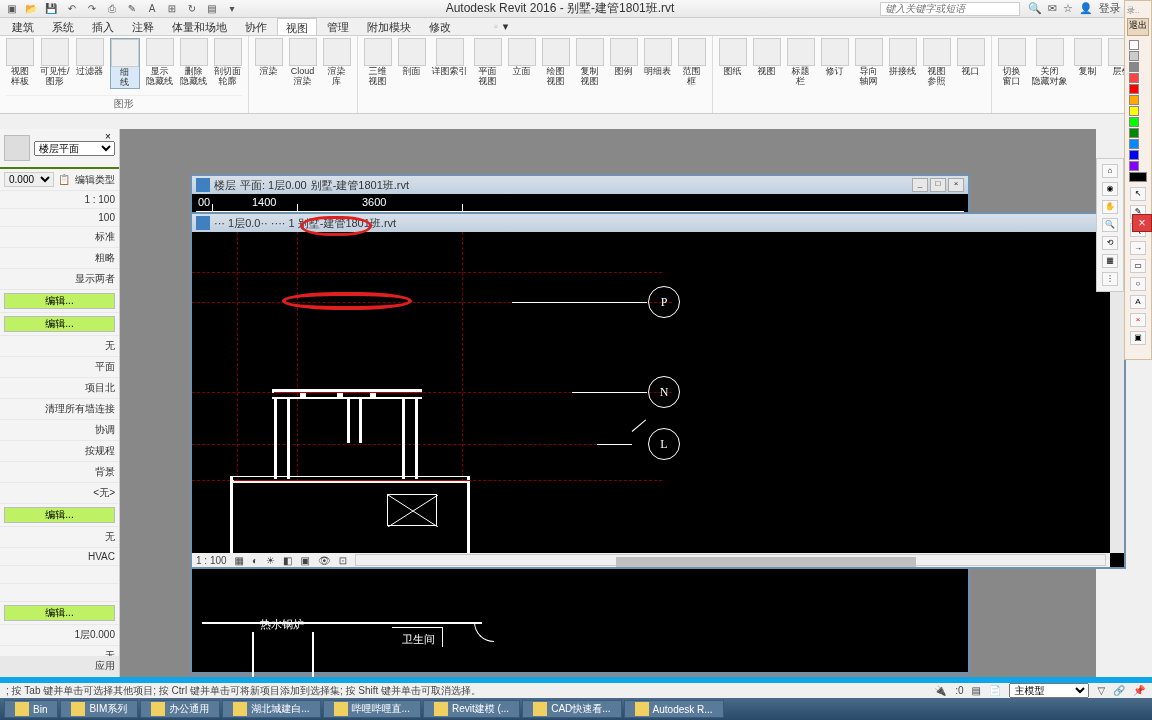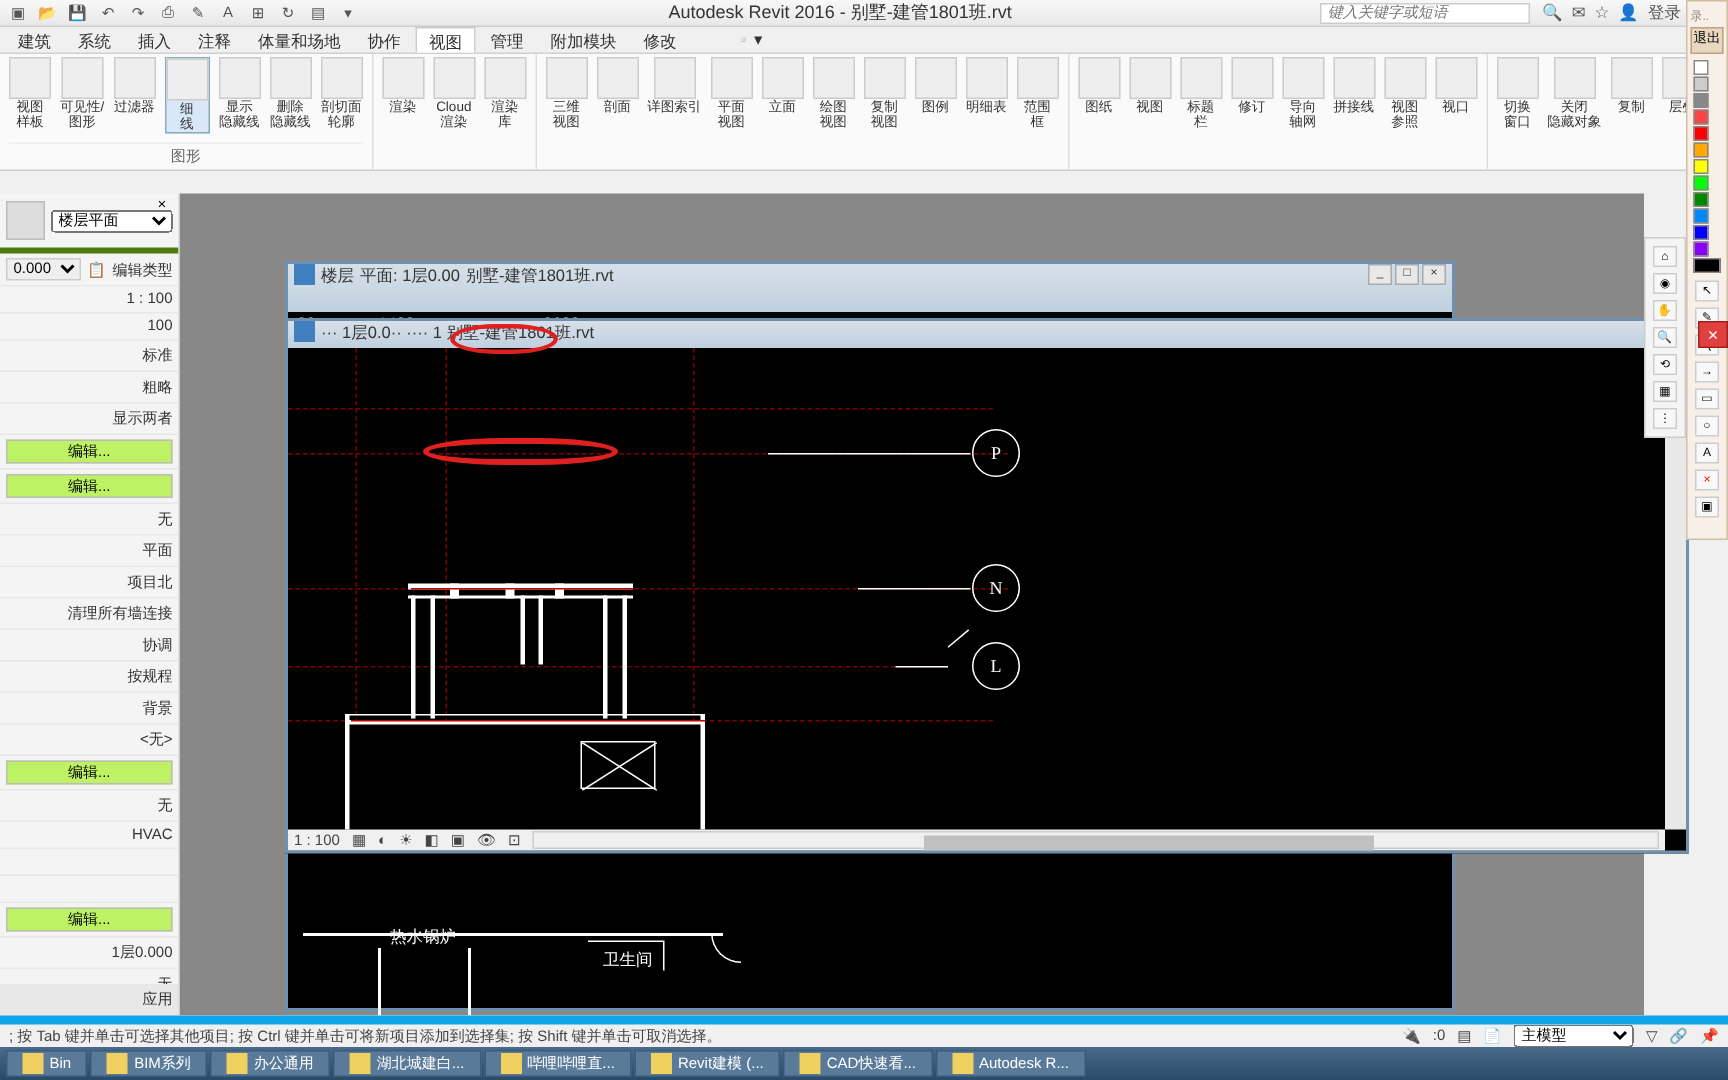--- a/index.html
+++ b/index.html
@@ -22,50 +22,50 @@
 .rgroup .btns { display: flex; gap: 6px; flex: 1; align-items: flex-start; }
 .rbtn { display: flex; flex-direction: column; align-items: center; gap: 1px; min-width: 28px; }
 .rbtn .ico { width: 22px; height: 22px; background: #eee; border: 1px solid #ccc; }
 .rbtn .ico.lg { width: 28px; height: 28px; }
 .rbtn .lbl { font-size: 9px; color: #333; text-align: center; line-height: 1.1; white-space: pre; }
 .rgroup .gl { font-size: 10px; color: #666; text-align: center; border-top: 1px solid #eee; padding-top: 1px; }
 .rbtn.active { background: #d8e8f8; border: 1px solid #8ab; }
 
 .props { position: absolute; left: 0; top: 129px; width: 120px; height: 548px; background: #f4f4f4; border-right: 1px solid #ccc; font-size: 10px; overflow: hidden; }
 .props .close { position: absolute; right: 2px; top: 2px; width: 12px; height: 12px; font-size: 10px; cursor: pointer; }
-.props-header { height: 40px; padding: 4px; display: flex; align-items: center; gap: 4px; border-bottom: 4px solid #4d7c0f; justify-content: space-between; }
+.props-header { height: 40px; padding: 4px; display: flex; align-items: center; gap: 4px; border-bottom: 2px solid #4d7c0f; justify-content: space-between; }
 .props-header .ico { width: 26px; height: 26px; background: #ddd; border: 1px solid #bbb; }
 .props-header select { flex: 1; font-size: 10px; }
 .props-row { display: flex; align-items: center; padding: 3px 4px; border-bottom: 1px solid #e8e8e8; min-height: 18px; }
 .props-row input, .props-row select { flex: 1; font-size: 10px; border: 1px solid #ccc; }
 .props-row .v { text-align: right; flex: 1; color: #333; }
 .props-row .btn { background: #bef264; border: 1px solid #bbb; padding: 0 10px; font-size: 10px; flex: 1; text-align: center; }
 
 .right-panel { position: absolute; right: 0; top: 0; width: 28px; height: 360px; background: #f8f0e8; border: 1px solid #d0c0a0; display: flex; flex-direction: column; gap: 2px; padding: 4px 2px; z-index: 50; }
 .rp-top { height: 18px; background: #e8d8c0; border: 1px solid #c0a080; font-size: 9px; text-align: center; }
 .cswatch { width: 10px; height: 10px; border: 1px solid #888; }
 .cswatches { display: flex; flex-wrap: wrap; gap: 1px; padding: 2px; }
 .rp-tool { width: 16px; height: 14px; border: 1px solid #ccc; background: #f8f8f8; margin: 1px auto; font-size: 8px; text-align: center; line-height: 12px; }
 
 .right-panel2 { position: absolute; right: 28px; top: 158px; width: 28px; background: #f4f4f4; border: 1px solid #ccc; display: flex; flex-direction: column; gap: 2px; padding: 4px 2px; z-index: 49; }
 .right-close { position: absolute; right: 0; top: 214px; width: 20px; height: 18px; background: #e04040; color: #fff; font-size: 12px; text-align: center; line-height: 16px; z-index: 60; border: 1px solid #a02020; }
 
 .canvas-area { position: absolute; left: 120px; top: 129px; right: 56px; bottom: 43px; background: #888; }
 
 .mdi1 { position: absolute; left: 70px; top: 45px; width: 780px; height: 500px; background: #000; border: 2px solid #7090b0; }
-.mdi1-title { height: 32px; background: linear-gradient(#d8e0e8,#c0d0e0); display: flex; align-items: flex-start; padding: 0 4px; font-size: 11px; color: #333; gap: 4px; }
+.mdi1-title { height: 18px; background: linear-gradient(#d8e0e8,#c0d0e0); display: flex; align-items: center; padding: 0 4px; font-size: 11px; color: #333; gap: 4px; }
 .mdi1-title .ico { width: 14px; height: 14px; background: #4080c0; }
 .mdi1-title .wbtns { margin-left: auto; display: flex; gap: 2px; }
 .mdi1-title .wbtns span { width: 16px; height: 14px; background: #e8e8e8; border: 1px solid #aaa; font-size: 8px; text-align: center; }
 .mdi1-dims { height: 18px; background: #000; display: flex; color: #fff; font-size: 11px; position: relative; }
 .mdi1-dims span { position: absolute; top: 2px; }
 .mdi1-body { position: absolute; left: 0; right: 0; top: 36px; bottom: 0; background: #000; }
 
 .mdi2 { position: absolute; left: 70px; top: 83px; width: 936px; height: 357px; background: #000; border: 2px solid #7090b0; z-index: 10; }
-.mdi2-title { height: 18px; background: linear-gradient(#d8e0e8,#c0d0e0); display: flex; padding: 0 4px; font-size: 11px; color: #333; gap: 4px; }
+.mdi2-title { height: 18px; background: linear-gradient(#d8e0e8,#c0d0e0); display: flex; align-items: center; padding: 0 4px; font-size: 11px; color: #333; gap: 4px; }
 .mdi2-title .ico { width: 14px; height: 14px; background: #4080c0; }
 .mdi2-body { position: absolute; left: 0; right: 14px; top: 18px; bottom: 14px; background: #000; overflow: hidden; }
 .mdi2-status { position: absolute; left: 0; right: 14px; bottom: 0; height: 14px; background: #f0f0f0; display: flex; align-items: center; font-size: 10px; padding: 0 4px; gap: 8px; color: #444; }
 .mdi2-scroll-v { position: absolute; right: 0; top: 18px; bottom: 14px; width: 14px; background: #e8e8e8; }
 .mdi2-scroll-h-thumb { position: absolute; left: 260px; width: 300px; height: 10px; top: 2px; background: #c0c0c0; }
 
 .annot1 { position: absolute; left: 108px; top: 40px; width: 72px; height: 20px; border: 3px solid #e02020; border-radius: 50%/60%; z-index: 30; }
 .annot2 { position: absolute; left: 90px; top: 78px; width: 130px; height: 18px; border: 4px solid #e02020; border-radius: 50%/60%; z-index: 30; }
 
 .gridline { position: absolute; background: #600000; }

